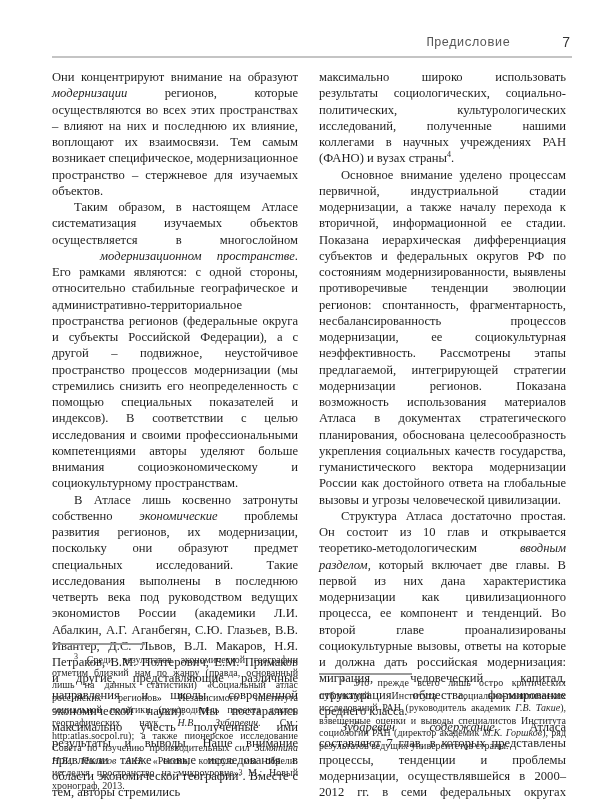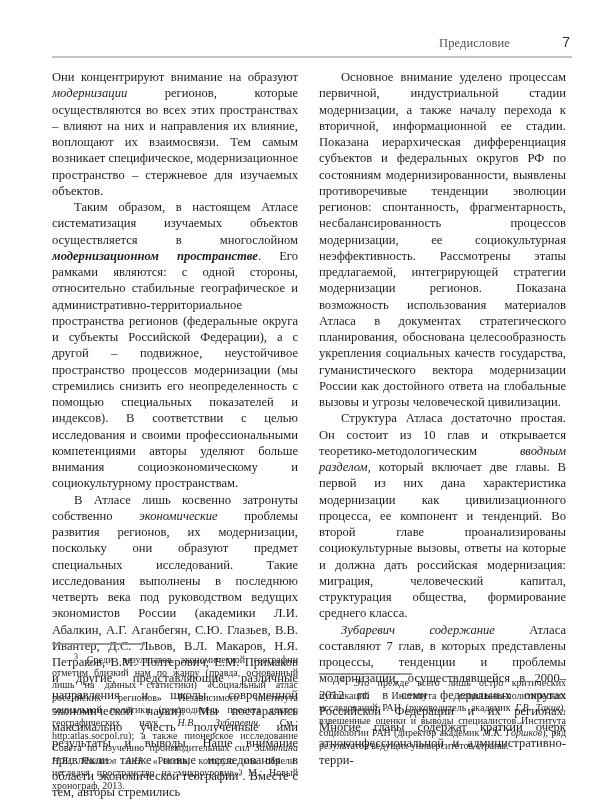--- a/index.html
+++ b/index.html
@@ -1,56 +1,57 @@
 <!DOCTYPE html>
 <html><head>
 <meta charset="utf-8">
 <style>
   html, body { margin: 0; padding: 0; background: #ffffff; }
   body { width: 615px; height: 800px; position: relative; overflow: hidden;
          font-family: "Liberation Serif", "DejaVu Serif", serif; color: #1e1e1e; }
   .header { position: absolute; left: 52px; top: 30px; width: 520px; height: 26px;
             border-bottom: 2px solid #c4c4c4; }
   .running-head { position: absolute; right: 62px; top: 6px;
-                  font-family: Liberation Serif, serif;
+                  font-family: Liberation Mono, monospace;
                   font-size: 12.5px; color: #555; letter-spacing: 0.1px; }
   .page-number { position: absolute; right: 2px; top: 4px;
                  font-family: "Liberation Sans", "DejaVu Sans", sans-serif;
                  font-size: 14px; color: #333; }
   .col { position: absolute; top: 69px; font-size: 12.6px; line-height: 16.25px;
          text-align: justify; hyphens: manual; }
   .col-left { left: 52px; width: 246px; }
   .col-right { left: 319px; width: 247px; }
   .col p { margin: 0; }
   .col p.indent { text-indent: 22px; }
   .col em { font-style: italic; }
-  .col strong em, .col em strong { font-weight: bold; font-style: italic; }
+  .col strong em, .col em strong { font-weight: normal; font-style: italic; margin-left: 48px; }
   sup { font-size: 8px; line-height: 0; vertical-align: super; }
   .fn-rule { position: absolute; height: 1.5px; background: #9a9a9a; width: 93px; }
   .footnote { position: absolute; font-size: 10px; line-height: 12.6px; text-align: justify;
               color: #2a2a2a; }
   .footnote p { margin: 0; text-indent: 22px; }
   .fn-left { left: 52px; width: 246px; top: 654px; }
   .fn-right { left: 319px; width: 247px; top: 677px; }
 </style>
 </head>
 <body>
 
 <div class="header">
   <span class="running-head">Предисловие</span>
   <span class="page-number">7</span>
 </div>
 
 <div class="col col-left">
-  <p><span>Они концентрируют внимание на образуют </span><em>модернизации</em><span> регионов, которые осуществляются во всех этих пространствах – влияют на них и направления их влияние, воплощают их взаимосвязи. Тем самым возникает специфическое, модернизационное пространство – стержневое для изучаемых объектов.</span></p>
+  <p><span>Они концентрируют внимание на образуют </span><em>модернизации</em><span> регионов, которые осуществляются во всех этих пространствах – влияют на них и последнюю их влияние, воплощают их взаимосвязи. Тем самым возникает специфическое, модернизационное пространство – стержневое для изучаемых объектов.</span></p>
   <p class="indent"><span>Таким образом, в настоящем Атласе систематизация изучаемых объектов осуществляется в многослойном </span><strong><em>модернизационном пространстве</em></strong><span>. Его рамками являются: с одной стороны, относительно стабильные географическое и административно-территориальное пространства регионов (федеральные округа и субъекты Российской Федерации), а с другой – подвижное, неустойчивое пространство процессов модернизации (мы стремились снизить его неопределенность с помощью специальных показателей и индексов). В соответствии с целью исследования и своими профессиональными компетенциями авторы уделяют больше внимания социоэкономическому и социокультурному пространствам.</span></p>
   <p class="indent"><span>В Атласе лишь косвенно затронуты собственно </span><em>экономические</em><span> проблемы развития регионов, их модернизации, поскольку они образуют предмет специальных исследований. Такие исследования выполнены в последнюю четверть века под руководством ведущих экономистов России (академики Л.И. Абалкин, А.Г. Аганбегян, С.Ю. Глазьев, В.В. Ивантер, Д.С. Львов, В.Л. Макаров, Н.Я. Петраков, В.М. Полтерович, Е.М. Примаков и другие, представляющие различные направления и школы современной экономической науки). Мы постарались максимально учесть полученные ими результаты и выводы. Наше внимание привлекли также новые исследования в области экономической географии</span><sup>3</sup><span>. Вместе с тем, авторы стремились</span></p>
 </div>
 
 <div class="col col-right">
+  <p><span>максимально широко использовать результаты социологических, социально-политических, культурологических исследований, полученные нашими коллегами в научных учреждениях РАН (ФАНО) и вузах страны</span><sup>4</sup><span>.</span></p>
   <p class="indent"><span>Основное внимание уделено процессам первичной, индустриальной стадии модернизации, а также началу перехода к вторичной, информационной ее стадии. Показана иерархическая дифференциация субъектов и федеральных округов РФ по состояниям модернизированности, выявлены противоречивые тенденции эволюции регионов: спонтанность, фрагментарность, несбалансированность процессов модернизации, ее социокультурная неэффективность. Рассмотрены этапы предлагаемой, интегрирующей стратегии модернизации регионов. Показана возможность использования материалов Атласа в документах стратегического планирования, обоснована целесообразность укрепления социальных качеств государства, гуманистического вектора модернизации России как достойного ответа на глобальные вызовы и угрозы человеческой цивилизации.</span></p>
   <p class="indent"><span>Структура Атласа достаточно простая. Он состоит из 10 глав и открывается теоретико-методологическим </span><em>вводным разделом,</em><span> который включает две главы. В первой из них дана характеристика модернизации как цивилизационного процесса, ее компонент и тенденций. Во второй главе проанализированы социокультурные вызовы, ответы на которые и должна дать российская модернизация: миграция, человеческий капитал, структурация общества, формирование среднего класса.</span></p>
   <p class="indent"><em>Зубаревич содержание</em><span> Атласа составляют 7 глав, в которых представлены процессы, тенденции и проблемы модернизации, осуществлявшейся в 2000–2012 гг. в семи федеральных округах Российской Федерации и их регионах. Многие главы содержат краткий очерк этноконфессиональной и административно-терри-</span></p>
 </div>
 
 <div class="fn-rule" style="left:52px; top:643px;"></div>
 <div class="footnote fn-left">
   <p><sup>3</sup><span> Среди результатов экономической географии отметим близкий нам по жанру (правда, основанный лишь на данных статистики) «Социальный атлас российских регионов» Независимого института социальной политики (руководитель проекта доктор географических наук </span><em>Н.В. Зубаревич</em><span>. См.: http:atlas.socpol.ru); а также пионерское исследование Совета по изучению производительных сил </span><em>Замятина Н.Б., Пилясов А.Н.</em><span> «Россия, которую мы обрели: исследуя пространство на микроуровне». М.: Новый хронограф, 2013.</span></p>
 </div>
 

